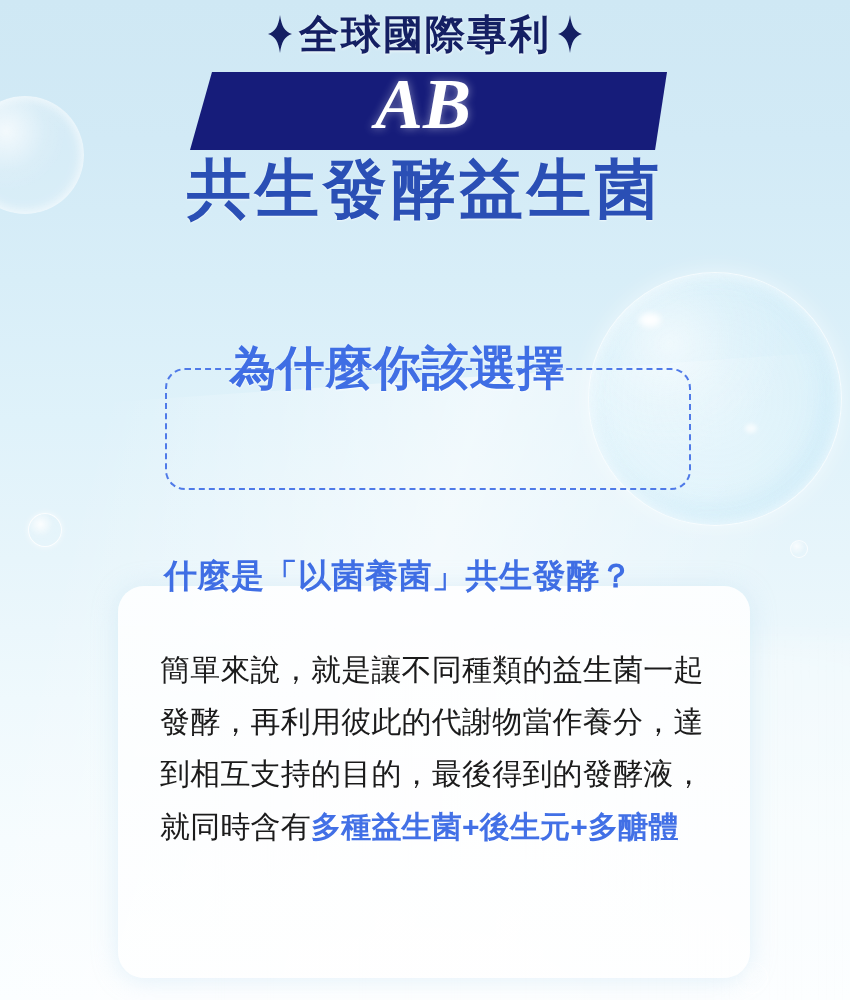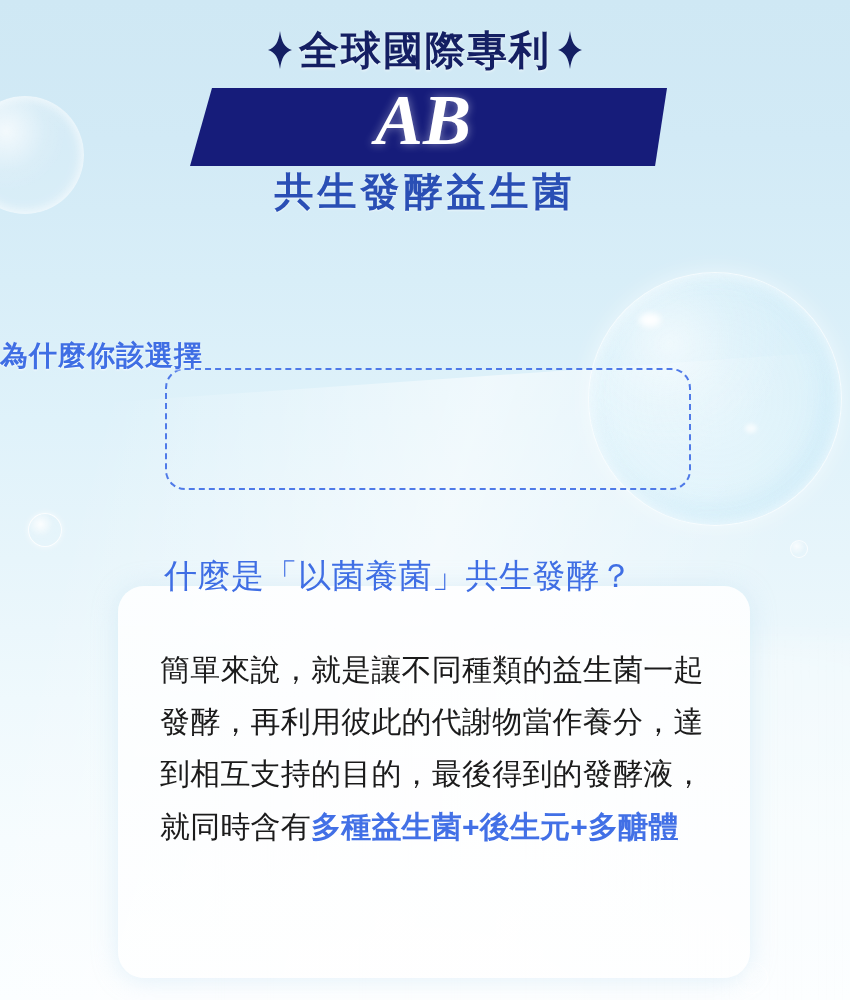--- a/index.html
+++ b/index.html
@@ -129,21 +129,21 @@
 
   
   .hero {
     position: absolute;
     left: 0; top: 0;
     width: 850px;
     text-align: center;
   }
 
   .kicker {
-    margin-top: 28px;
+    margin-top: 12px;
     font-size: 40px;
     font-weight: 700;
     color: #141f63;
     letter-spacing: 2px;
     line-height: 1.1;
     display: flex;
     justify-content: center;
     align-items: center;
     gap: 6px;
     text-shadow: 0 1px 3px rgba(255,255,255,.75);
@@ -188,42 +188,42 @@
     font-family: "Liberation Serif", "DejaVu Serif", serif;
     font-style: italic;
     font-weight: 700;
     font-size: 72px;
     letter-spacing: 0px;
     padding-right: 4px;
   }
 
   .hero-sub {
     margin-top: 4px;
-    font-size: 39px;
+    font-size: 64px;
     font-weight: 700;
     color: #2a4fb5;
     letter-spacing: 4px;
     line-height: 1.12;
     text-shadow: 0 1px 2px rgba(255,255,255,.6);
   }
 
   
   .qbox {
     position: absolute;
     left: 165px; top: 368px;
     width: 522px; height: 118px;
     border: 2px dashed #4f7ae8;
     border-radius: 20px;
   }
   .qtext {
     position: absolute;
     left: 0; top: 338px;
     width: 795px;
-    text-align: left;
-    font-size: 28px;
+    text-align: center;
+    font-size: 47px;
     font-weight: 700;
     color: #3f6ee4;
     line-height: 1.28;
     letter-spacing: 1px;
     text-shadow: 0 1px 2px rgba(255,255,255,.85);
   }
 
   
   .card {
     position: absolute;
@@ -232,21 +232,21 @@
     border-radius: 26px;
     background: linear-gradient(180deg, rgba(255,255,255,.86) 0%, rgba(255,255,255,.72) 55%, rgba(255,255,255,.55) 100%);
     box-shadow: 0 2px 26px rgba(173,214,236,.34);
   }
 
   .card-title {
     position: absolute;
     left: 164px; top: 556px;
     width: 640px;
     font-size: 33px;
-    font-weight: 400;
+    font-weight: 700;
     color: #3f6ee4;
     letter-spacing: 0.5px;
     line-height: 1.2;
   }
 
   .card-body {
     position: absolute;
     left: 160px; top: 644px;
     width: 560px;
     font-size: 30px;

